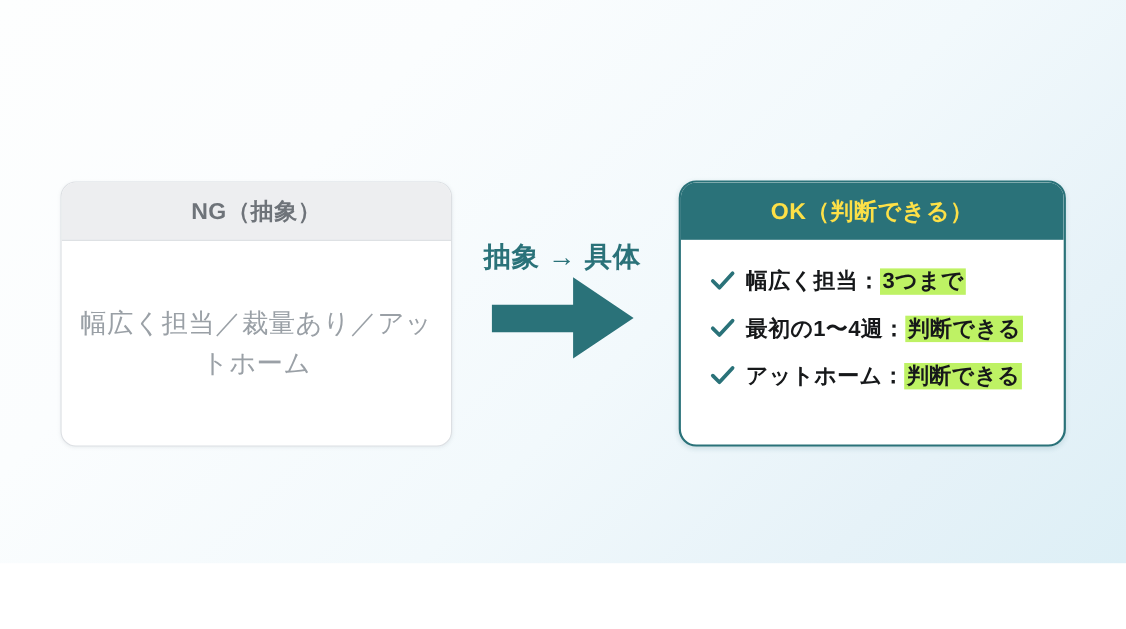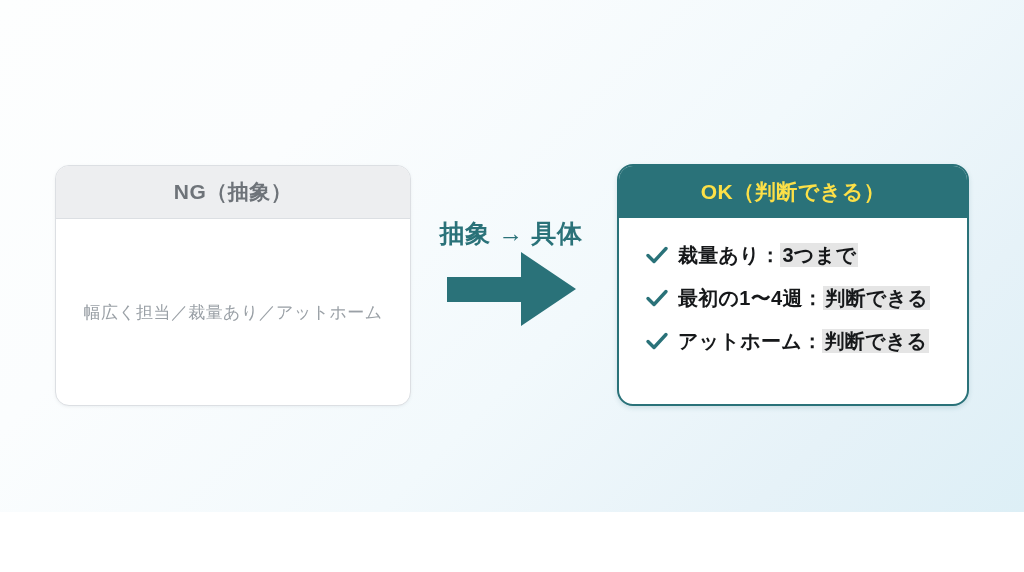--- a/index.html
+++ b/index.html
@@ -51,21 +51,21 @@
   }
   .ng-body {
     height: 187px;
     display: flex;
     align-items: center;
     justify-content: center;
     padding: 0 14px;
     box-sizing: border-box;
   }
   .ng-body-text {
-    font-size: 17px;
+    font-size: 24px;
     color: #9aa0a6;
     letter-spacing: 0.4px;
     text-align: center;
     line-height: 1.5;
   }
 
   
   .arrow-group {
     position: absolute;
     left: 437px;
@@ -136,21 +136,21 @@
     display: block;
   }
   .ok-text {
     font-size: 20px;
     font-weight: bold;
     color: #16181a;
     letter-spacing: 0.3px;
     white-space: nowrap;
   }
   .hl {
-    background: #e5e5e5;
+    background: #bef264;
     padding: 1px 2px;
   }
 </style>
 </head>
 <body>
 
 <div class="slide">
 
   <div class="ng-card">
     <div class="ng-head">
@@ -171,21 +171,21 @@
   <div class="ok-card">
     <div class="ok-head">
       <span class="ok-head-title">OK（判断できる）</span>
     </div>
     <div class="ok-body">
 
       <div class="ok-item">
         <svg class="check-icon" viewBox="0 0 24 24">
           <polyline points="3,12.5 9,18.5 21,5.5" fill="none" stroke="#2a7279" stroke-width="3.4" stroke-linecap="round" stroke-linejoin="round"></polyline>
         </svg>
-        <span class="ok-text"><span>裁量あり：</span><span class="hl">3つまで</span></span>
+        <span class="ok-text"><span>幅広く担当：</span><span class="hl">3つまで</span></span>
       </div>
 
       <div class="ok-item">
         <svg class="check-icon" viewBox="0 0 24 24">
           <polyline points="3,12.5 9,18.5 21,5.5" fill="none" stroke="#2a7279" stroke-width="3.4" stroke-linecap="round" stroke-linejoin="round"></polyline>
         </svg>
         <span class="ok-text"><span>最初の1〜4週：</span><span class="hl">判断できる</span></span>
       </div>
 
       <div class="ok-item">

